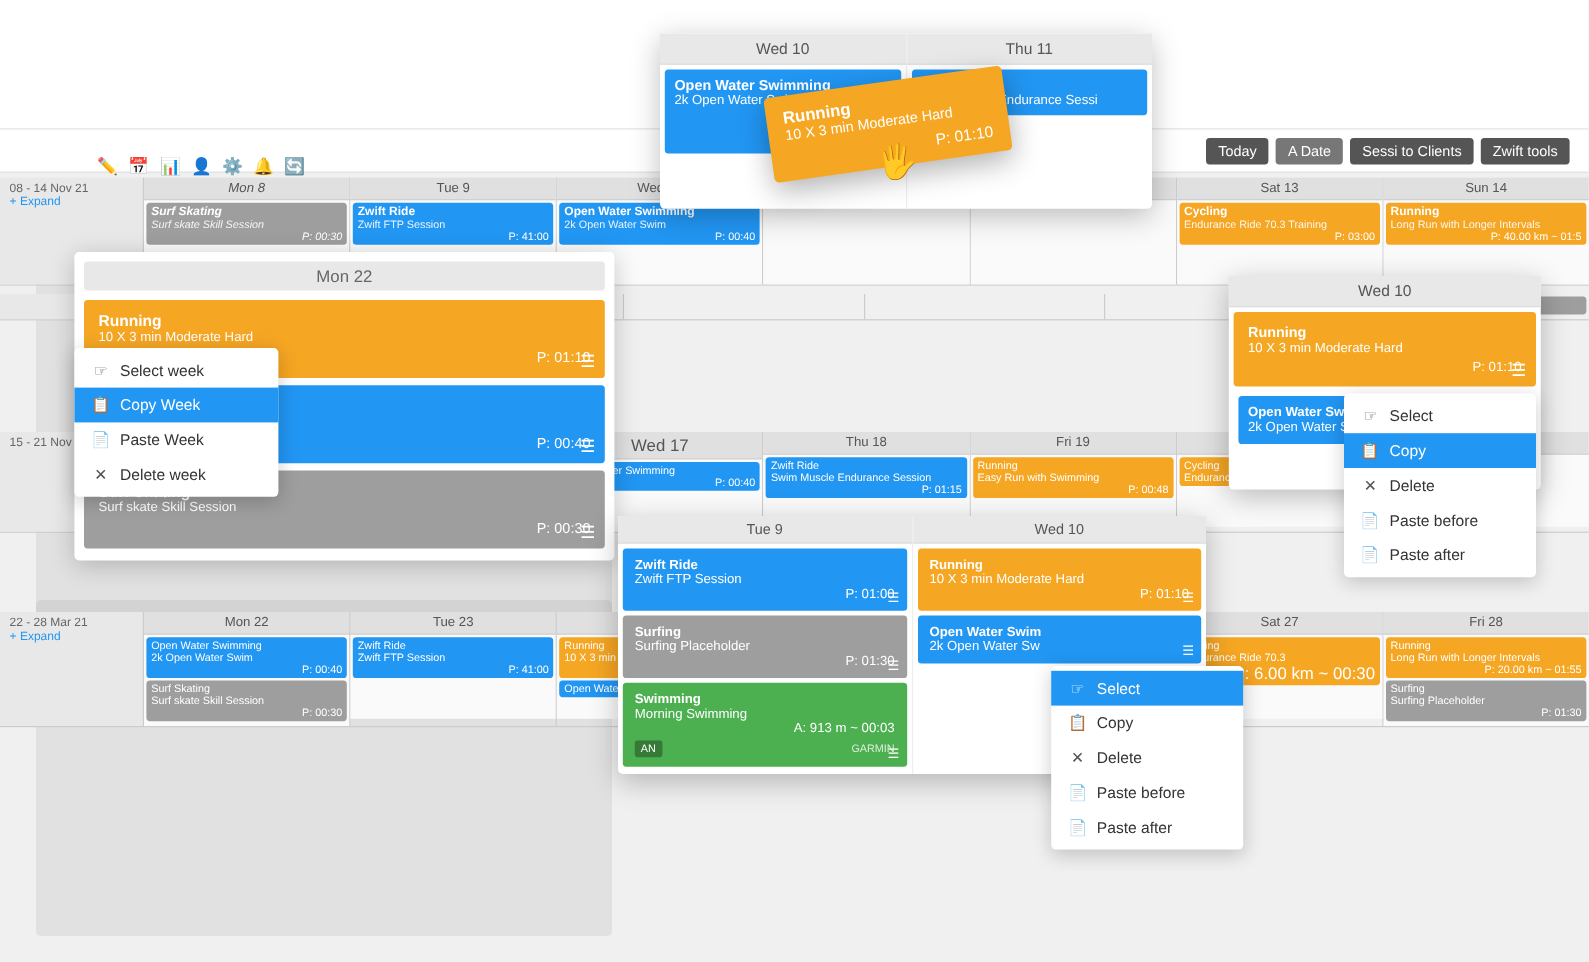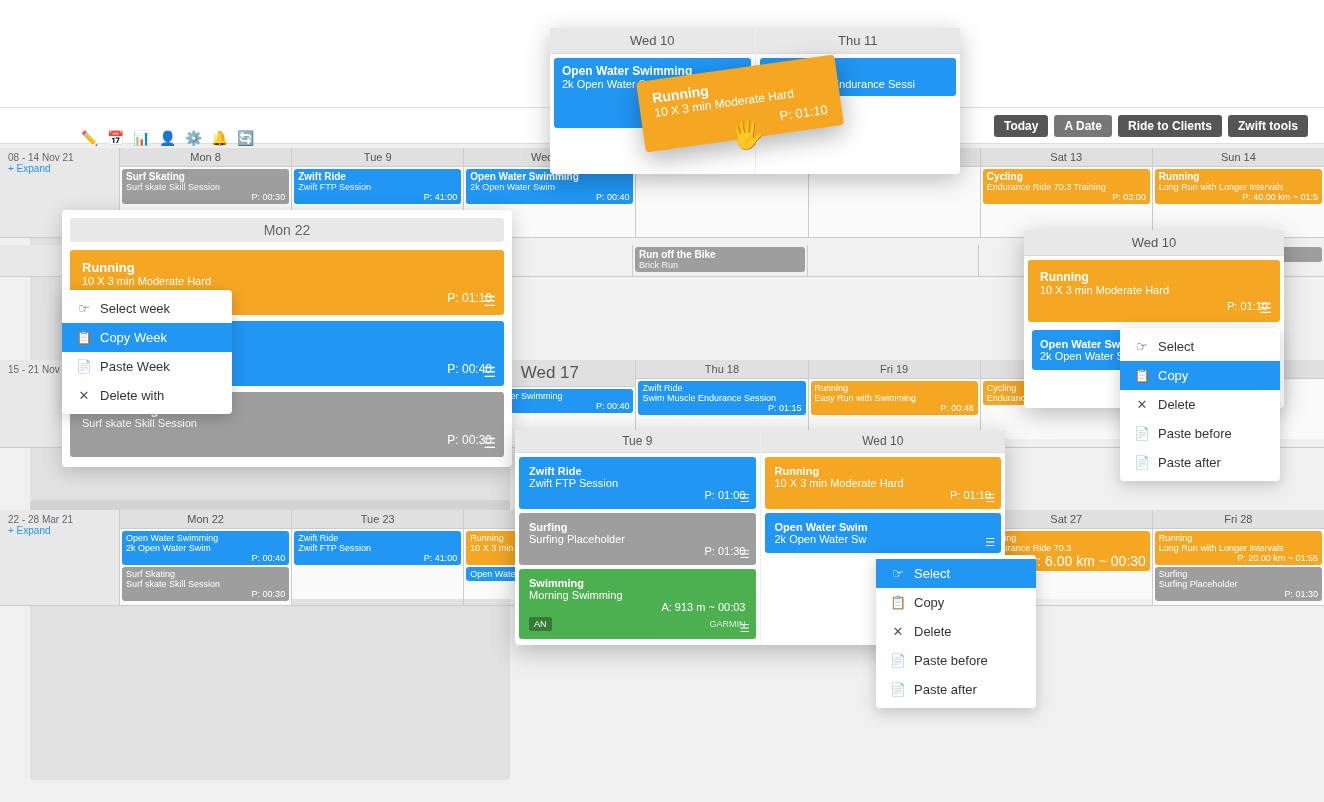--- a/index.html
+++ b/index.html
@@ -38,21 +38,20 @@
       background: #555;
       color: #fff;
       border: none;
       border-radius: 3px;
       padding: 4px 10px;
       font-size: 12px;
       cursor: pointer;
       display: flex;
       align-items: center;
       gap: 4px;
-      font-weight: bold;
     }
     .toolbar-btn.light {
       background: #777;
     }
 
     
     .user-area {
       position: absolute;
       top: 108px; left: 0;
       height: 36px;
@@ -304,32 +303,32 @@
   <span class="icon-btn">📊</span>
   <span class="icon-btn">👤</span>
   <span class="icon-btn">⚙️</span>
   <span class="icon-btn">🔔</span>
   <span class="icon-btn">🔄</span>
 </div>
 
 <div class="toolbar">
   <button class="toolbar-btn">Today</button>
   <button class="toolbar-btn light">A Date</button>
-  <button class="toolbar-btn">Ride to Clients</button>
+  <button class="toolbar-btn">Sessi to Clients</button>
   <button class="toolbar-btn">Zwift tools</button>
 </div>
 
 <div style="position:absolute;top:148px;left:0;right:0;z-index:2;">
   <div style="display:flex;border-bottom:1px solid #ccc;">
     <div style="width:120px;min-width:120px;background:#e8e8e8;border-right:1px solid #ccc;padding:4px 8px;font-size:10px;color:#666;">
       <span>08 - 14 Nov 21</span><br>
       <span style="color:#2196F3;cursor:pointer;">+ Expand</span>
     </div>
 
-    <div style="flex:1;border-right:1px solid #ccc;">
+    <div style="flex:1;border-right:1px solid #ccc;font-style:italic;">
       <div style="background:#e0e0e0;text-align:center;font-size:11px;color:#555;padding:3px;border-bottom:1px solid #ccc;">Mon 8</div>
       <div style="background:#fafafa;padding:2px;min-height:70px;">
         <div class="card card-gray" style="font-size:9px;padding:2px 4px;">
           <div class="card-title">Surf Skating</div>
           <div class="card-sub">Surf skate Skill Session</div>
           <div class="card-power">P: 00:30</div>
         </div>
       </div>
     </div>
 
@@ -387,26 +386,20 @@
     </div>
   </div>
 </div>
 
 <div style="position:absolute;top:245px;left:0;right:0;z-index:2;display:flex;border-bottom:1px solid #ccc;">
   <div style="width:120px;min-width:120px;background:#e8e8e8;border-right:1px solid #ccc;"></div>
   <div style="flex:1;border-right:1px solid #ccc;"></div>
   <div style="flex:1;border-right:1px solid #ccc;"></div>
   <div style="flex:1;border-right:1px solid #ccc;"></div>
 
-  <div style="flex:1;border-right:1px solid #ccc;padding:2px;">
-    <div class="card card-gray" style="font-size:9px;padding:2px 4px;">
-      <div class="card-title">Run off the Bike</div>
-      <div class="card-sub">Brick Run</div>
-    </div>
-  </div>
 
   <div style="flex:1;border-right:1px solid #ccc;"></div>
 
   <div style="flex:1;border-right:1px solid #ccc;"></div>
 
   <div style="flex:1;padding:2px;">
     <div class="card card-gray" style="font-size:9px;padding:2px 4px;">
       <div class="card-title">Surfing</div>
     </div>
   </div>
@@ -532,21 +525,21 @@
   <div class="menu-item active">
     <span class="mi-icon">📋</span>
     <span>Copy Week</span>
   </div>
   <div class="menu-item">
     <span class="mi-icon">📄</span>
     <span>Paste Week</span>
   </div>
   <div class="menu-item">
     <span class="mi-icon">✕</span>
-    <span>Delete with</span>
+    <span>Delete week</span>
   </div>
 </div>
 
 <div class="top-float">
   <div class="top-float-header">
     <div class="top-float-day">
       <div class="tfd-header">Wed 10</div>
       <div class="tfd-content">
         <div class="tfd-card card-blue">
           <div class="tfd-card-title">Open Water Swimming</div>
@@ -698,21 +691,21 @@
     <div style="background:#e0e0e0;text-align:center;font-size:11px;color:#555;padding:3px;border-bottom:1px solid #ccc;">Mon 15</div>
     <div style="background:#fafafa;padding:2px;min-height:60px;"></div>
   </div>
 
   <div style="flex:1;border-right:1px solid #ccc;">
     <div style="background:#e0e0e0;text-align:center;font-size:11px;color:#555;padding:3px;border-bottom:1px solid #ccc;">Tue 16</div>
     <div style="background:#fafafa;padding:2px;min-height:60px;"></div>
   </div>
 
   <div style="flex:1;border-right:1px solid #ccc;">
-    <div style="background:#e0e0e0;text-align:center;font-size:17px;color:#555;padding:3px;border-bottom:1px solid #ccc;">Wed 17</div>
+    <div style="background:#e0e0e0;text-align:center;font-size:14px;color:#555;padding:3px;border-bottom:1px solid #ccc;">Wed 17</div>
     <div style="background:#fafafa;padding:2px;min-height:60px;">
       <div class="card card-blue" style="font-size:9px;padding:2px 4px;">
         <div>Open Water Swimming</div>
         <div style="text-align:right;">P: 00:40</div>
       </div>
     </div>
   </div>
 
   <div style="flex:1;border-right:1px solid #ccc;">
     <div style="background:#e0e0e0;text-align:center;font-size:11px;color:#555;padding:3px;border-bottom:1px solid #ccc;">Thu 18</div>

